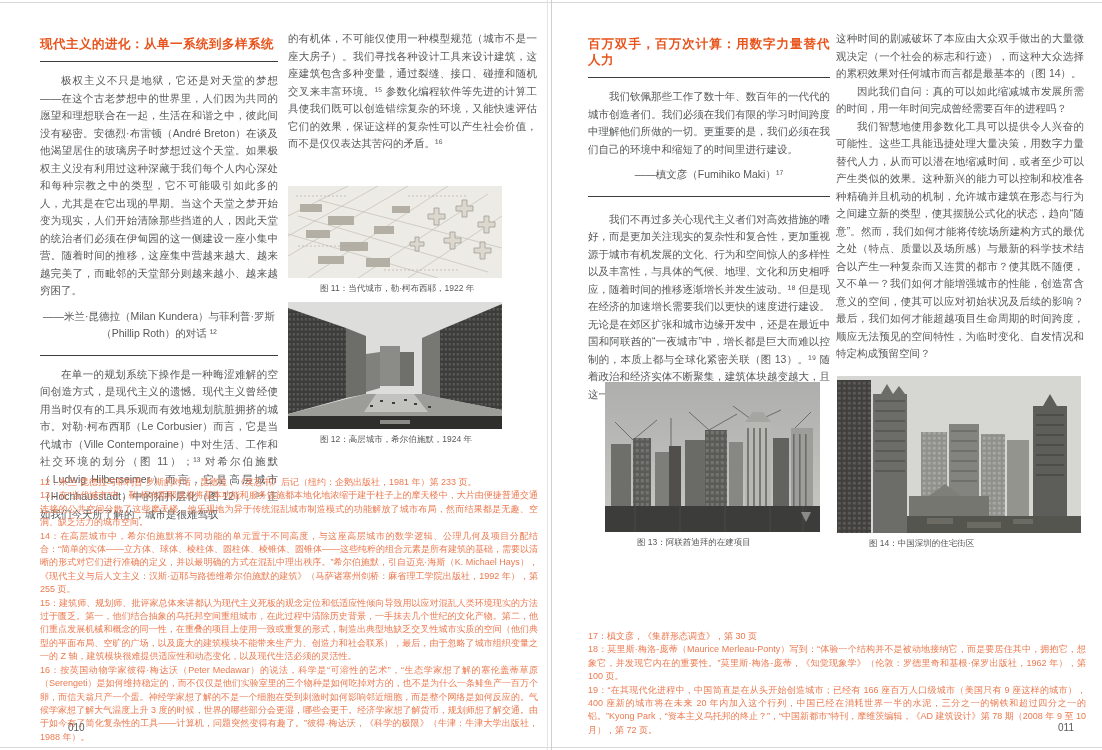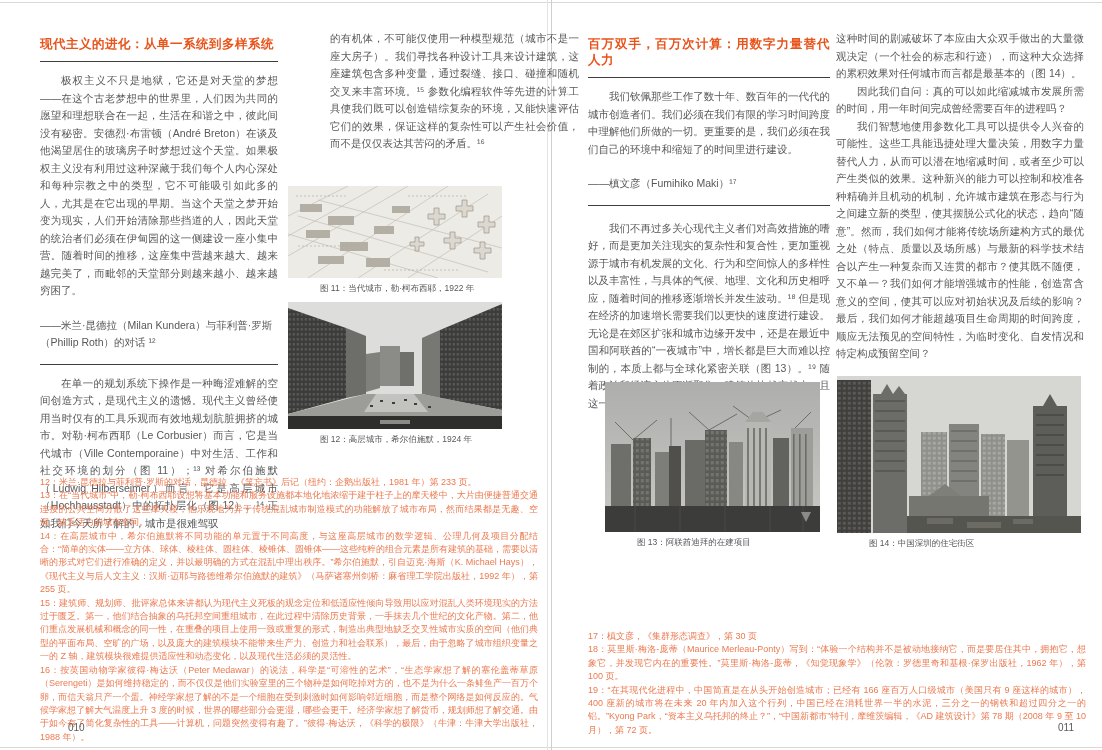--- a/index.html
+++ b/index.html
@@ -21,24 +21,24 @@
 
   h2.section-title {
     font-size: 12.5px;
     font-weight: bold;
     letter-spacing: 0.5px;
     line-height: 16px;
     margin-top: 6px;
   }
   .rule { border: none; height: 1px; background: #3d3d3d; margin: 9px 0 10px 0; }
   .attribution {
-    text-align: left;
+    text-align: center;
     font-size: 10.5px;
     line-height: 17.5px;
-    margin-top: 17px;
+    margin-top: 8px;
   }
 
   .figure { position: absolute; }
   .figure svg { display: block; }
   .figure .caption {
     font-size: 8.5px;
     line-height: 11px;
     color: #57585a;
     margin-top: 5px;
     text-align: left;
@@ -65,21 +65,21 @@
 
   <div class="col" style="left:40px; top:30px; width:238px;">
     <h2 class="section-title" style="color:#e8541c;">现代主义的进化：从单一系统到多样系统</h2>
     <hr class="rule">
     <p class="indent">极权主义不只是地狱，它还是对天堂的梦想——在这个古老梦想中的世界里，人们因为共同的愿望和理想联合在一起，生活在和谐之中，彼此间没有秘密。安德烈·布雷顿（André Breton）在谈及他渴望居住的玻璃房子时梦想过这个天堂。如果极权主义没有利用过这种深藏于我们每个人内心深处和每种宗教之中的类型，它不可能吸引如此多的人，尤其是在它出现的早期。当这个天堂之梦开始变为现实，人们开始清除那些挡道的人，因此天堂的统治者们必须在伊甸园的这一侧建设一座小集中营。随着时间的推移，这座集中营越来越大、越来越完美了，而毗邻的天堂部分则越来越小、越来越穷困了。</p>
     <p class="attribution">——米兰·昆德拉（Milan Kundera）与菲利普·罗斯（Phillip Roth）的对话 ¹²</p>
     <hr class="rule" style="margin-top:12px;">
     <p class="indent">在单一的规划系统下操作是一种晦涩难解的空间创造方式，是现代主义的遗憾。现代主义曾经使用当时仅有的工具乐观而有效地规划肮脏拥挤的城市。对勒·柯布西耶（Le Corbusier）而言，它是当代城市（Ville Contemporaine）中对生活、工作和社交环境的划分（图 11）；¹³ 对希尔伯施默（Ludwig Hilberseimer）而言，它是高层城市（Hochhausstadt）中的拓扑层化（图 12）。¹⁴ 正如我们今天所了解的，城市是很难驾驭</p>
   </div>
 
-  <div class="col" style="left:288px; top:30px; width:249px;margin-left:42px;">
+  <div class="col" style="left:288px; top:30px; width:249px;">
     <p>的有机体，不可能仅使用一种模型规范（城市不是一座大房子）。我们寻找各种设计工具来设计建筑，这座建筑包含多种变量，通过裂缝、接口、碰撞和随机交叉来丰富环境。¹⁵ 参数化编程软件等先进的计算工具使我们既可以创造错综复杂的环境，又能快速评估它们的效果，保证这样的复杂性可以产生社会价值，而不是仅仅表达其苦闷的矛盾。¹⁶</p>
   </div>
 
   <div class="figure" style="left:288px; top:186px; width:214px;">
     <svg width="214" height="92" viewBox="0 0 214 92">
       <rect width="214" height="92" fill="#edebe6"></rect>
       <g stroke="#c3bfb6" stroke-width="0.7" fill="none">
         <line x1="0" y1="70" x2="120" y2="0"></line>
           <line x1="20" y1="92" x2="160" y2="0"></line>
         <line x1="70" y1="92" x2="200" y2="8"></line>

